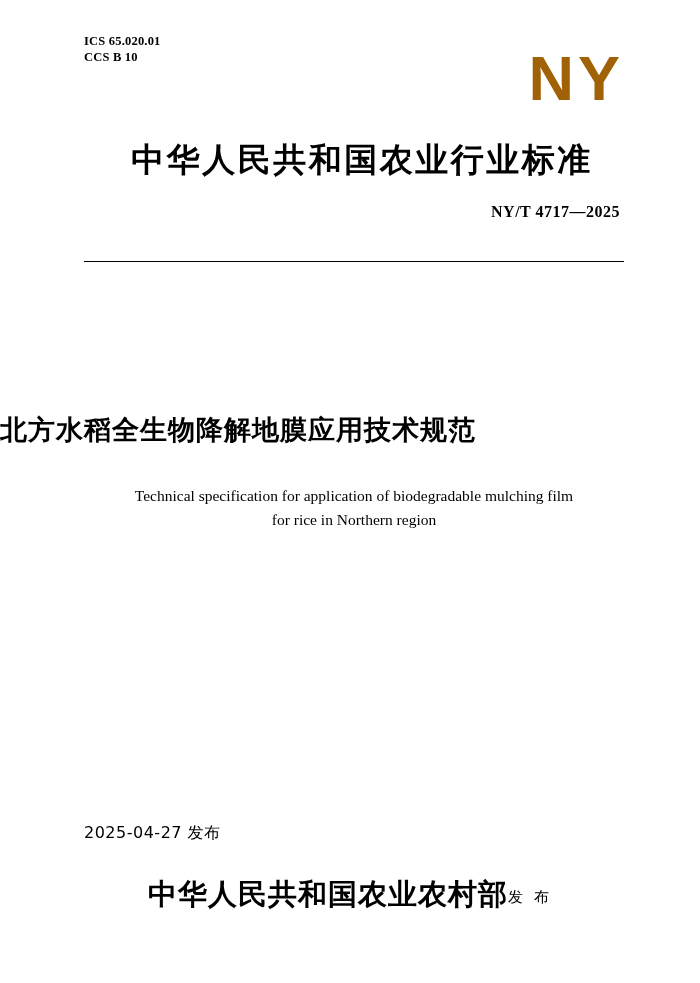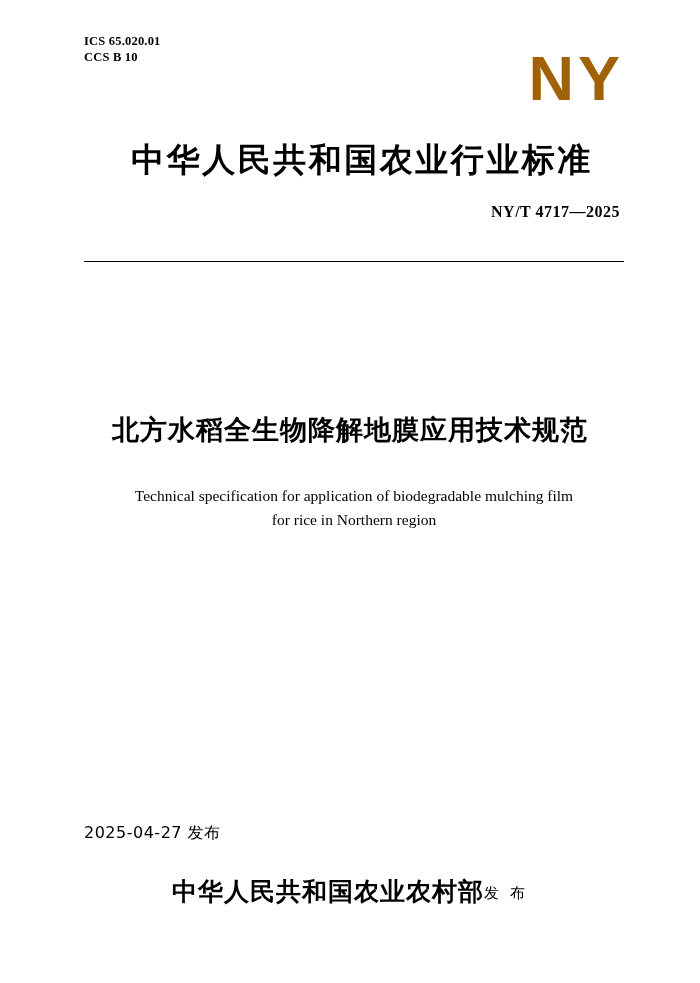--- a/index.html
+++ b/index.html
@@ -87,21 +87,21 @@
     height: 1px;
     background: #000;
   }
 
   
   .doc-title-cn {
     position: absolute;
     left: 0;
     right: 0;
     top: 412px;
-    text-align: center;
+    text-align: left;
     font-family: "DejaVu Sans", sans-serif;
     font-weight: bold;
     font-size: 27px;
     letter-spacing: 1px;
   }
 
   
   .doc-title-en {
     position: absolute;
     left: 120px;
@@ -136,21 +136,21 @@
     position: absolute;
     left: 0;
     right: 0;
     top: 875px;
     text-align: center;
     white-space: nowrap;
   }
   .issuer-name {
     font-family: "DejaVu Sans", sans-serif;
     font-weight: bold;
-    font-size: 25px;
+    font-size: 29px;
     letter-spacing: 1px;
   }
   .issuer-verb {
     font-family: "DejaVu Sans", sans-serif;
     font-size: 15px;
     letter-spacing: 3px;
     margin-left: 0;
     position: relative;
     top: -2px;
   }

